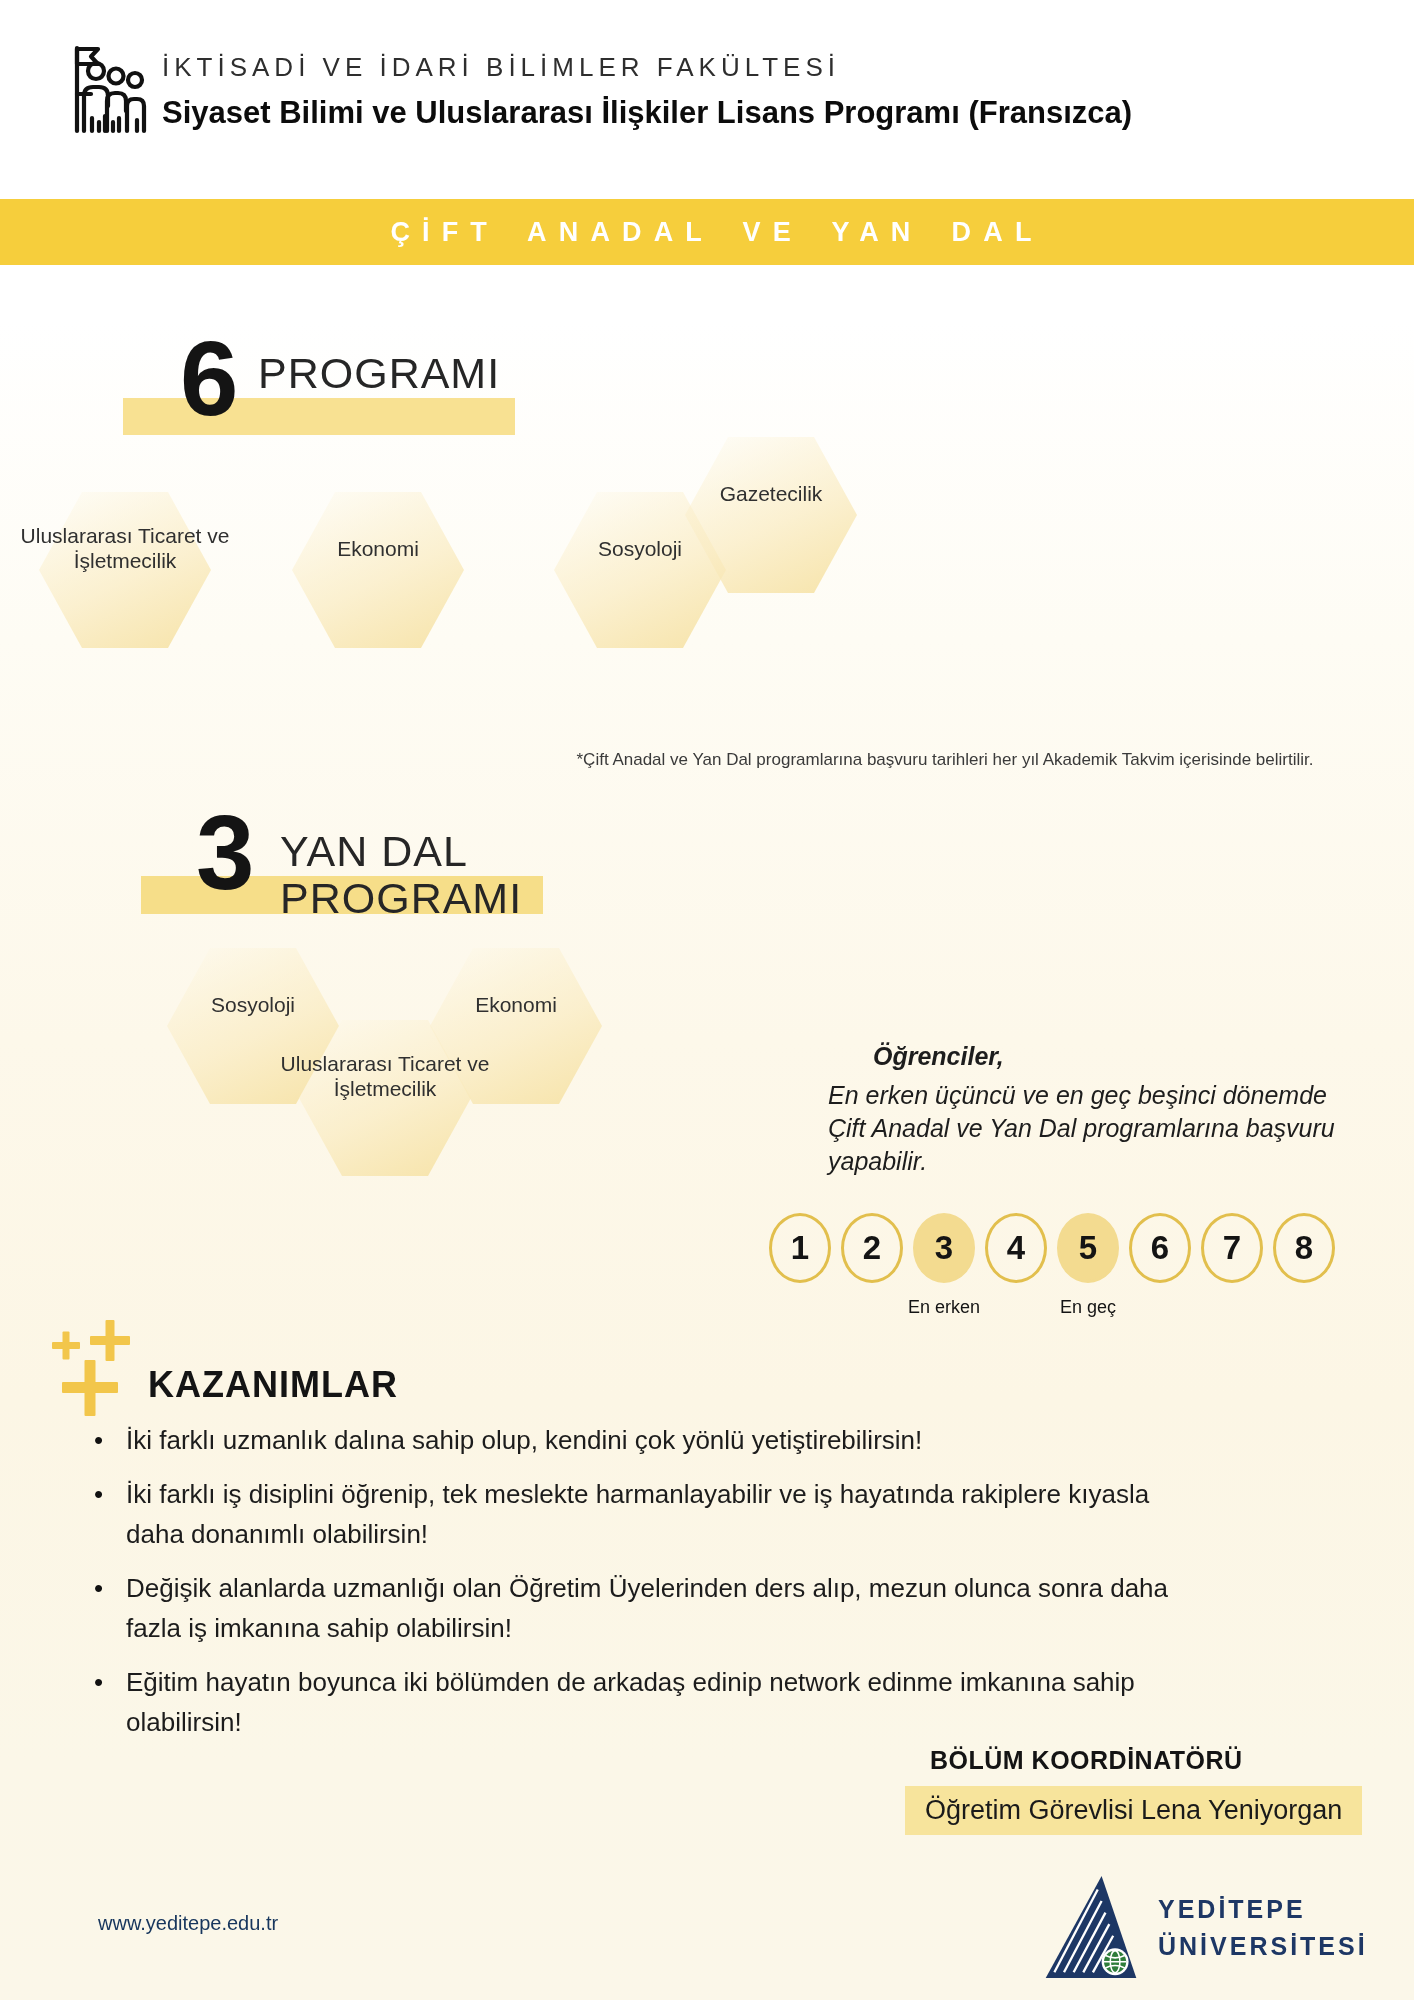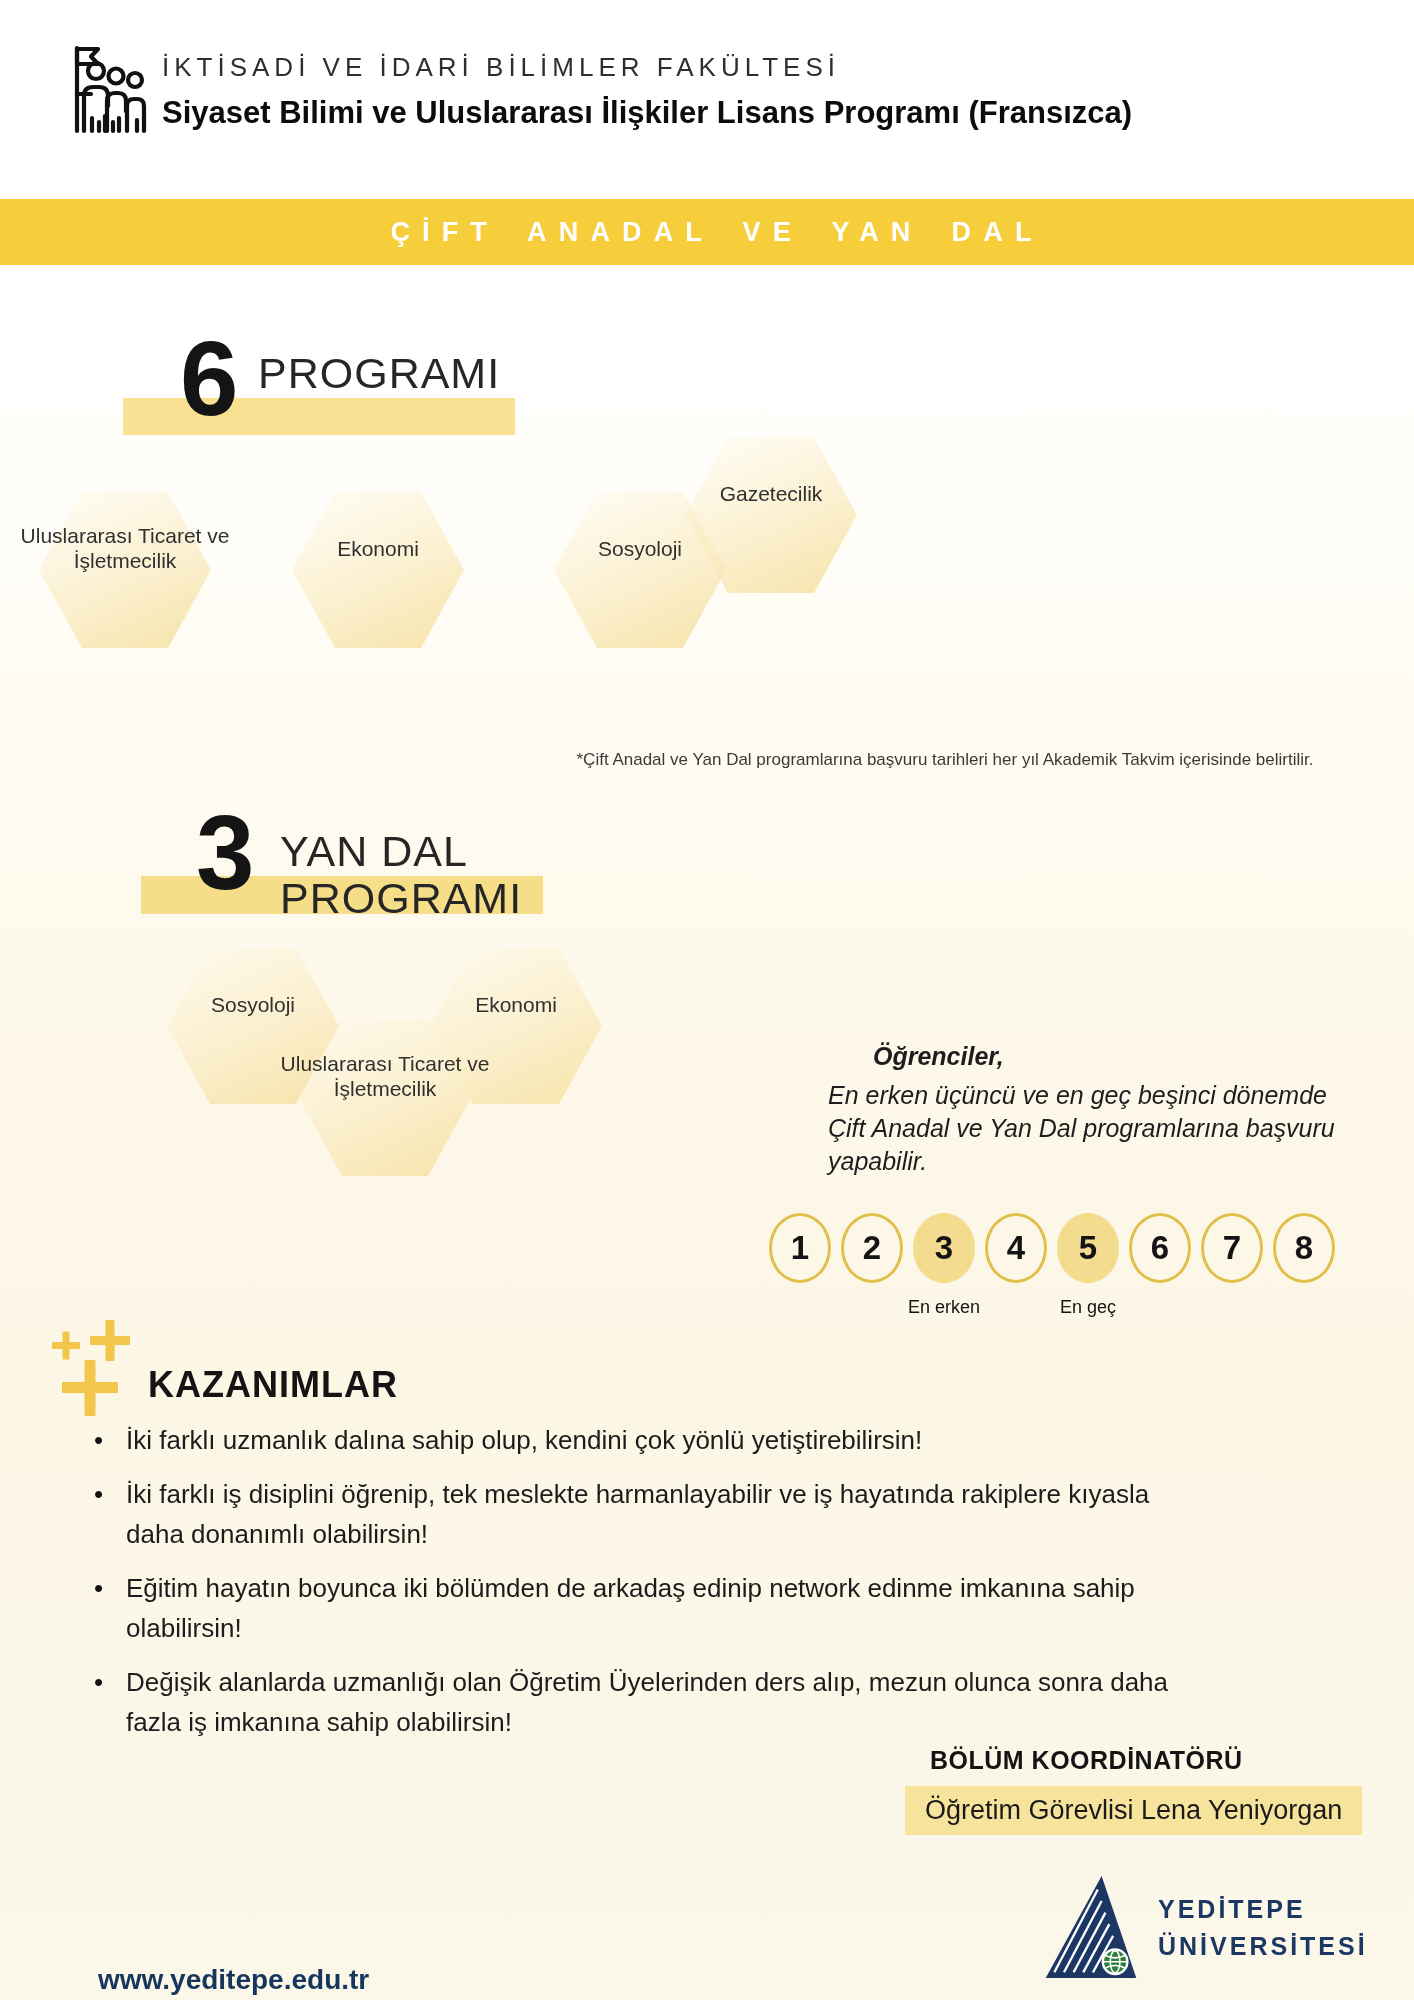--- a/index.html
+++ b/index.html
@@ -69,21 +69,21 @@
   .gains-list li{position:relative; padding-left:36px; font-size:26px; 
     line-height:40px; color:#1c1c1c; margin-bottom:14px;}
   .gains-list li::before{content:"•"; position:absolute; left:4px; top:0; font-style:normal; font-size:26px; color:#111;}
 
   
   .coord-label{left:930px; top:1746px; font-size:25px; font-weight:700; color:#141414; letter-spacing:0.5px;}
   .coord-name{left:905px; top:1786px; background:#F7E49C; padding:9px 20px;
     font-size:27px; color:#1a1a1a; white-space:nowrap;}
 
   
-  .footer-url{left:98px; top:1964px; font-size:28px; font-weight:700; color:#17365D; text-decoration:none;}
+  .footer-url{left:98px; top:1912px; font-size:20px; font-weight:400; color:#17365D; text-decoration:none;}
   .logo{left:1038px; top:1872px; width:330px; height:112px; display:flex; align-items:center;}
   .logo svg{width:106px; height:110px; flex:0 0 auto;}
   .logo-text{margin-left:14px; font-family:Liberation Sans, sans-serif; color:#1D3765;
     font-weight:700; font-size:25px; letter-spacing:3px; line-height:37px;}
 </style>
 </head>
 <body>
 
 <div class="page">
 
@@ -182,22 +182,22 @@
       <rect x="40" y="18" width="40" height="9" rx="1"></rect>
       <rect x="55.5" y="2" width="9" height="41" rx="1"></rect>
       <rect x="12" y="64" width="56" height="11" rx="1"></rect>
       <rect x="34.5" y="42" width="11" height="56" rx="1"></rect>
     </svg>
   </div>
   <div class="abs gains-title">KAZANIMLAR</div>
   <ul class="abs gains-list">
     <li><span>İki farklı uzmanlık dalına sahip olup, kendini çok yönlü yetiştirebilirsin!</span></li>
     <li><span>İki farklı iş disiplini öğrenip, tek meslekte harmanlayabilir ve iş hayatında rakiplere kıyasla daha donanımlı olabilirsin!</span></li>
+    <li><span>Değişik alanlarda uzmanlığı olan Öğretim Üyelerinden ders alıp, mezun olunca sonra daha fazla iş imkanına sahip olabilirsin!</span></li>
     <li><span>Eğitim hayatın boyunca iki bölümden de arkadaş edinip network edinme imkanına sahip olabilirsin!</span></li>
-    <li><span>Değişik alanlarda uzmanlığı olan Öğretim Üyelerinden ders alıp, mezun olunca sonra daha fazla iş imkanına sahip olabilirsin!</span></li>
   </ul>
 
   <div class="abs coord-label">BÖLÜM KOORDİNATÖRÜ</div>
   <div class="abs coord-name">Öğretim Görevlisi Lena Yeniyorgan</div>
 
   <a class="abs footer-url" href="#">www.yeditepe.edu.tr</a>
   <div class="abs logo">
     <svg viewBox="0 0 110 112">
       <polygon points="66,2 102,108 8,108" fill="#1D3765"></polygon>
       <g stroke="#ffffff" stroke-width="2.4">

